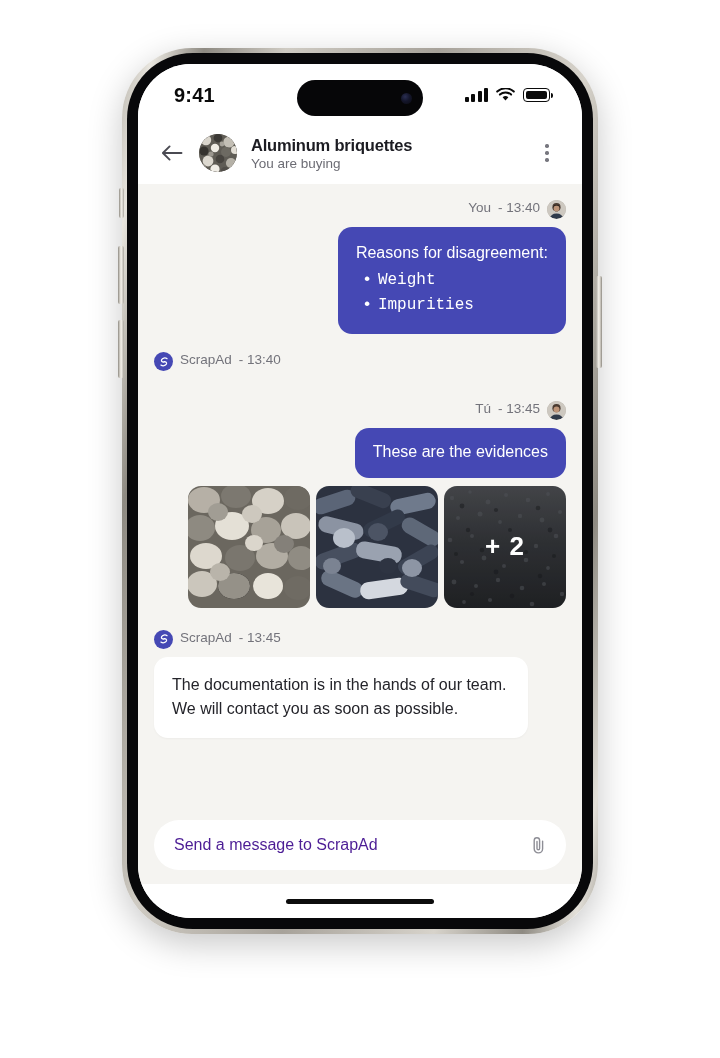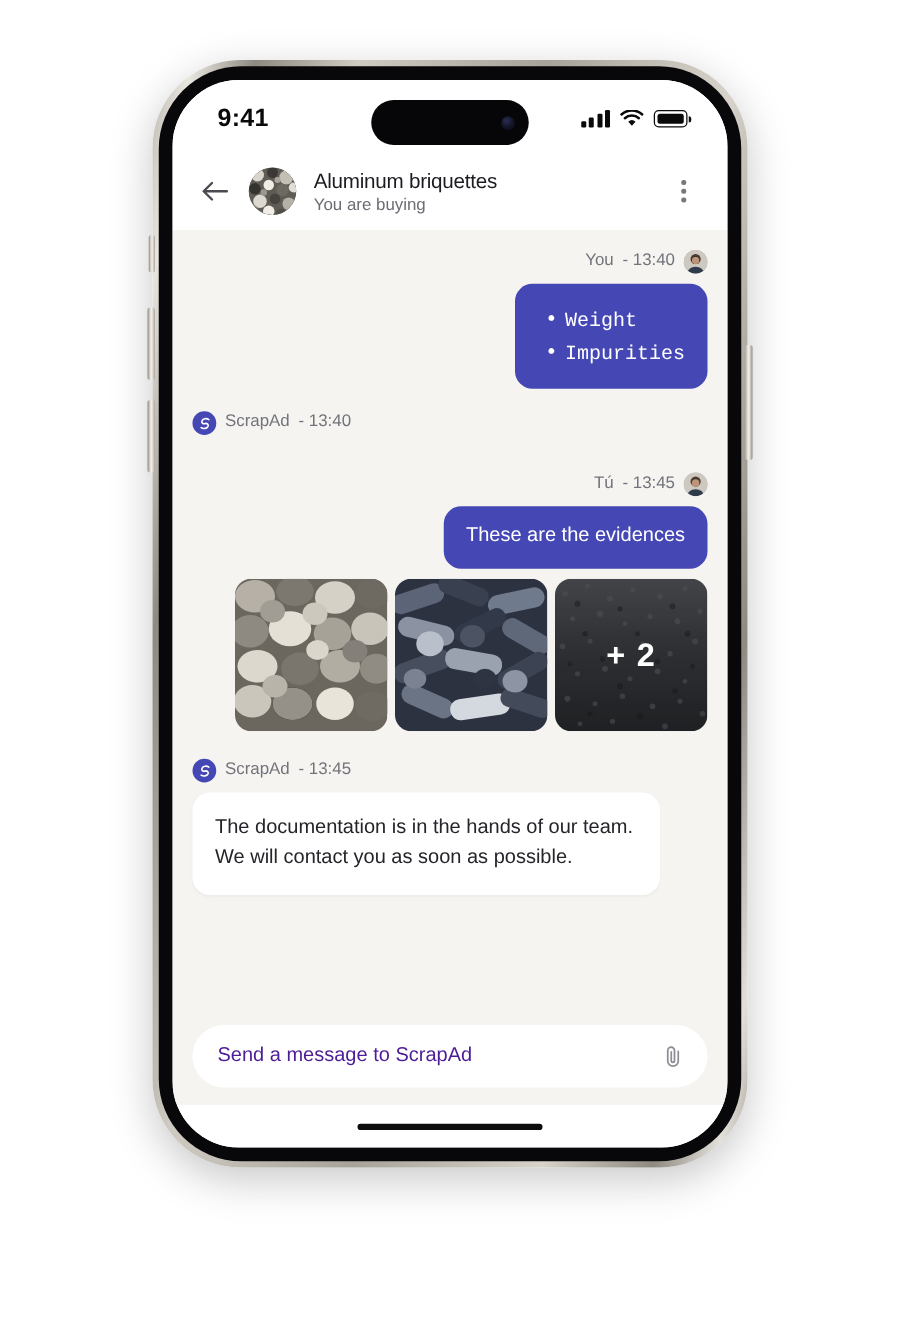--- a/index.html
+++ b/index.html
@@ -167,21 +167,21 @@
   .hdr-title-wrap {
     margin-left: 14px;
     flex: 1 1 auto;
     min-width: 0;
     display: flex;
     flex-direction: column;
     gap: 1px;
   }
   .hdr-title {
     font-size: 16.5px;
-    font-weight: normal;
+    font-weight: bold;
     color: #1c1c22;
     letter-spacing: -0.2px;
   }
   .hdr-sub {
     font-size: 13.5px;
     color: #6c6c74;
   }
   .kebab {
     width: 30px; height: 34px;
     display: flex; flex-direction: column;
@@ -457,20 +457,21 @@
                 <rect width="19" height="19" fill="#cdc8c0"></rect>
                 <circle cx="9.5" cy="7.2" r="4.1" fill="#4a3a30"></circle>
                 <circle cx="9.5" cy="8.2" r="3.1" fill="#c39madd"></circle>
                 <circle cx="9.5" cy="8.4" r="3.0" fill="#bd9478"></circle>
                 <path d="M2.4 19 q1.4-5.6 7.1-5.6 q5.7 0 7.1 5.6 Z" fill="#2f3a4a"></path>
               </g>
             </svg>
           </span>
         </div>
         <div class="bubble-out">
+          <div>Reasons for disagreement:</div>
           <ul>
             <li>Weight</li>
             <li>Impurities</li>
           </ul>
         </div>
       </div>
 
       <div style="height:18px"></div>
 
       <div class="msg-row in">

